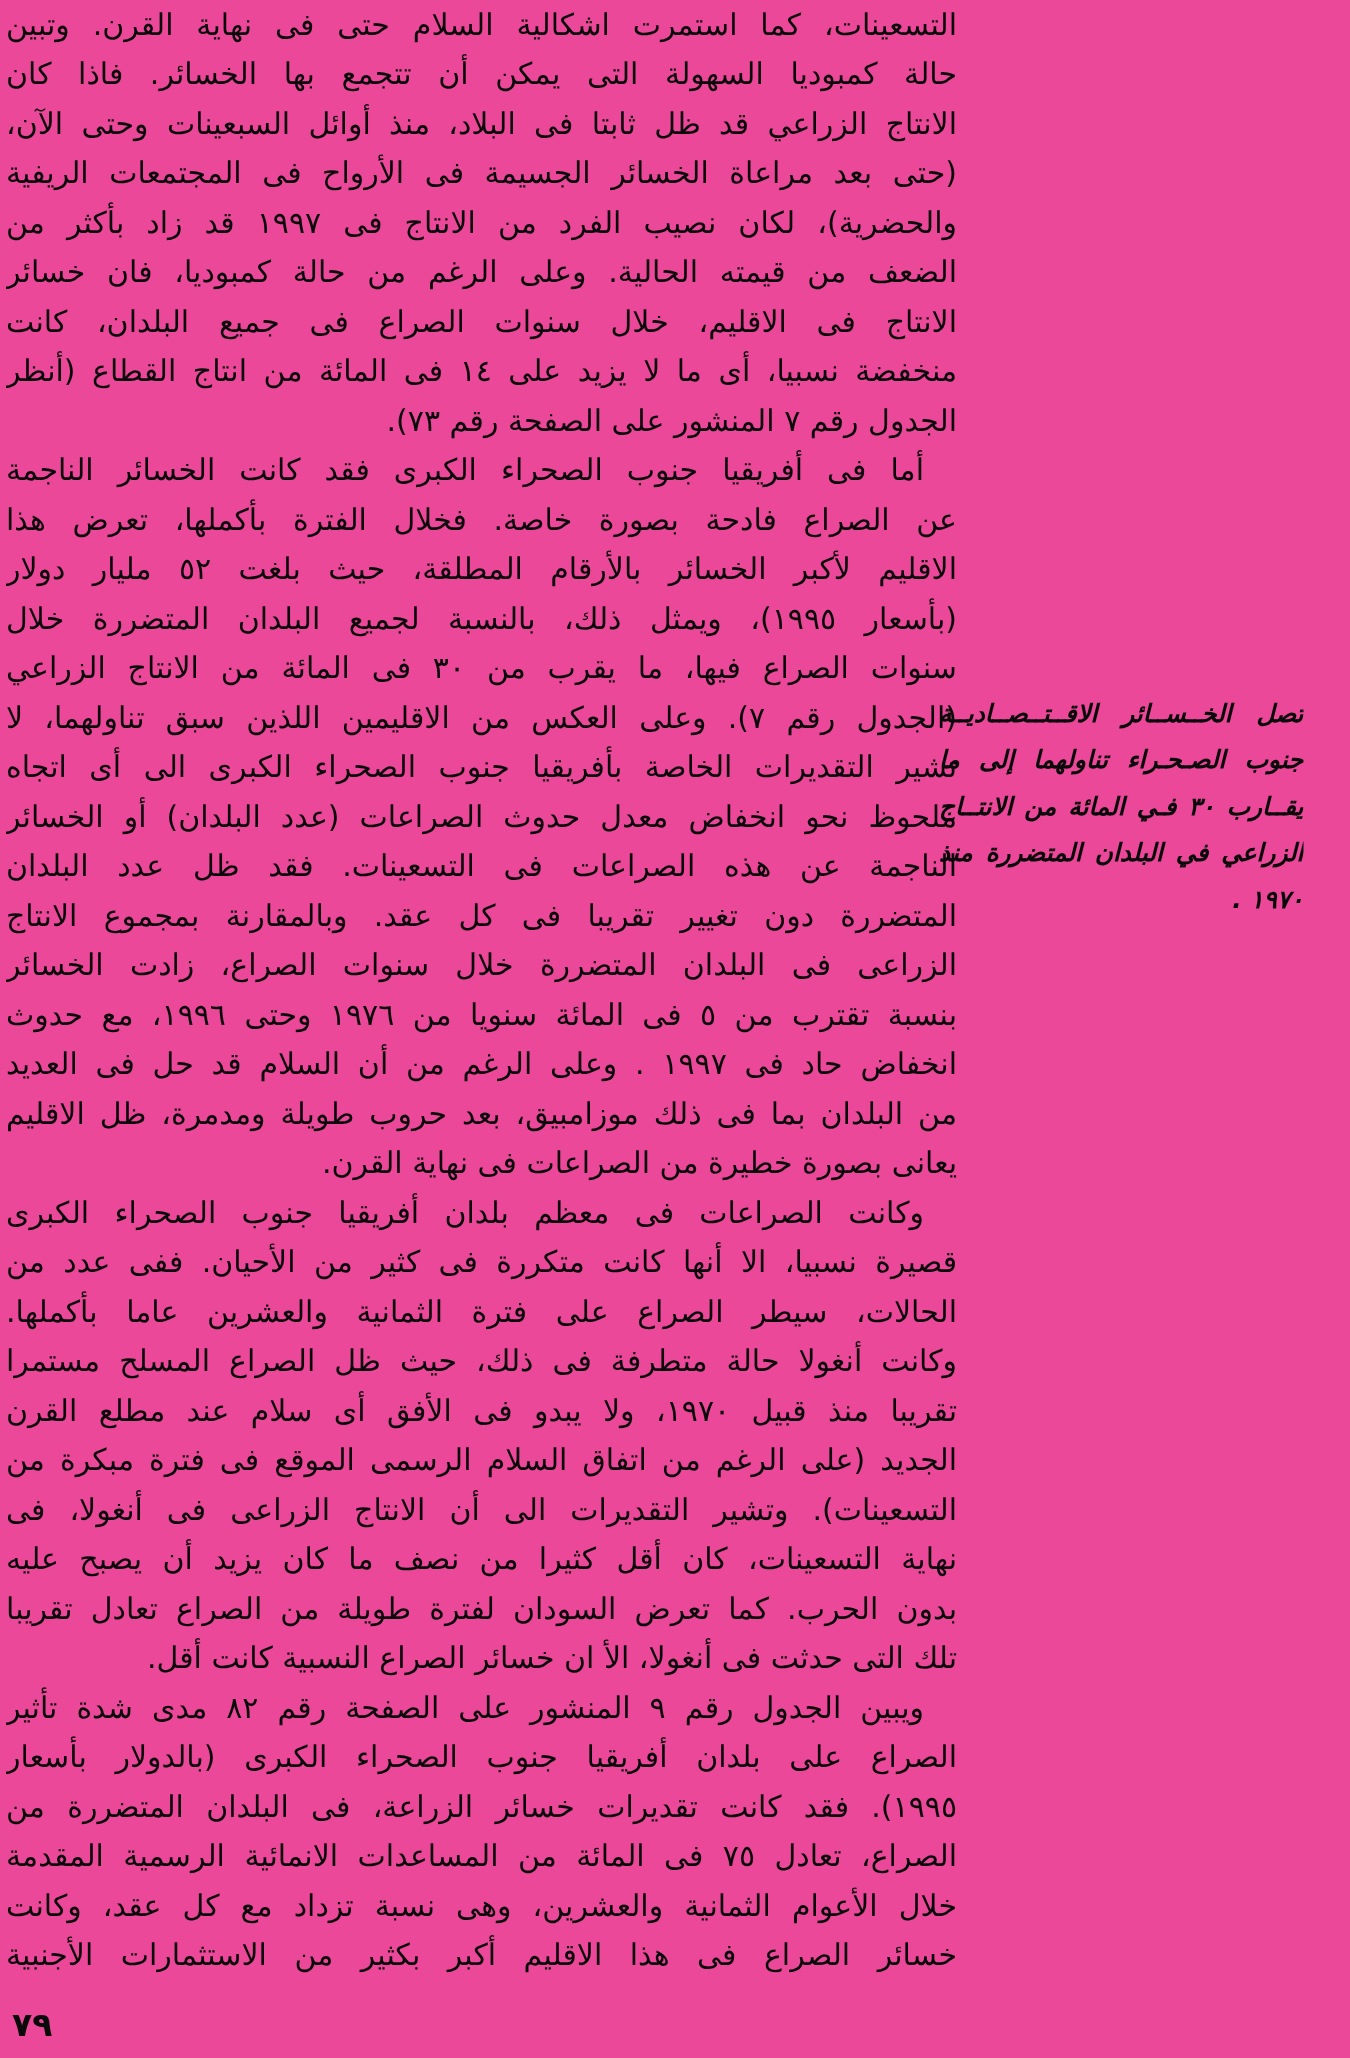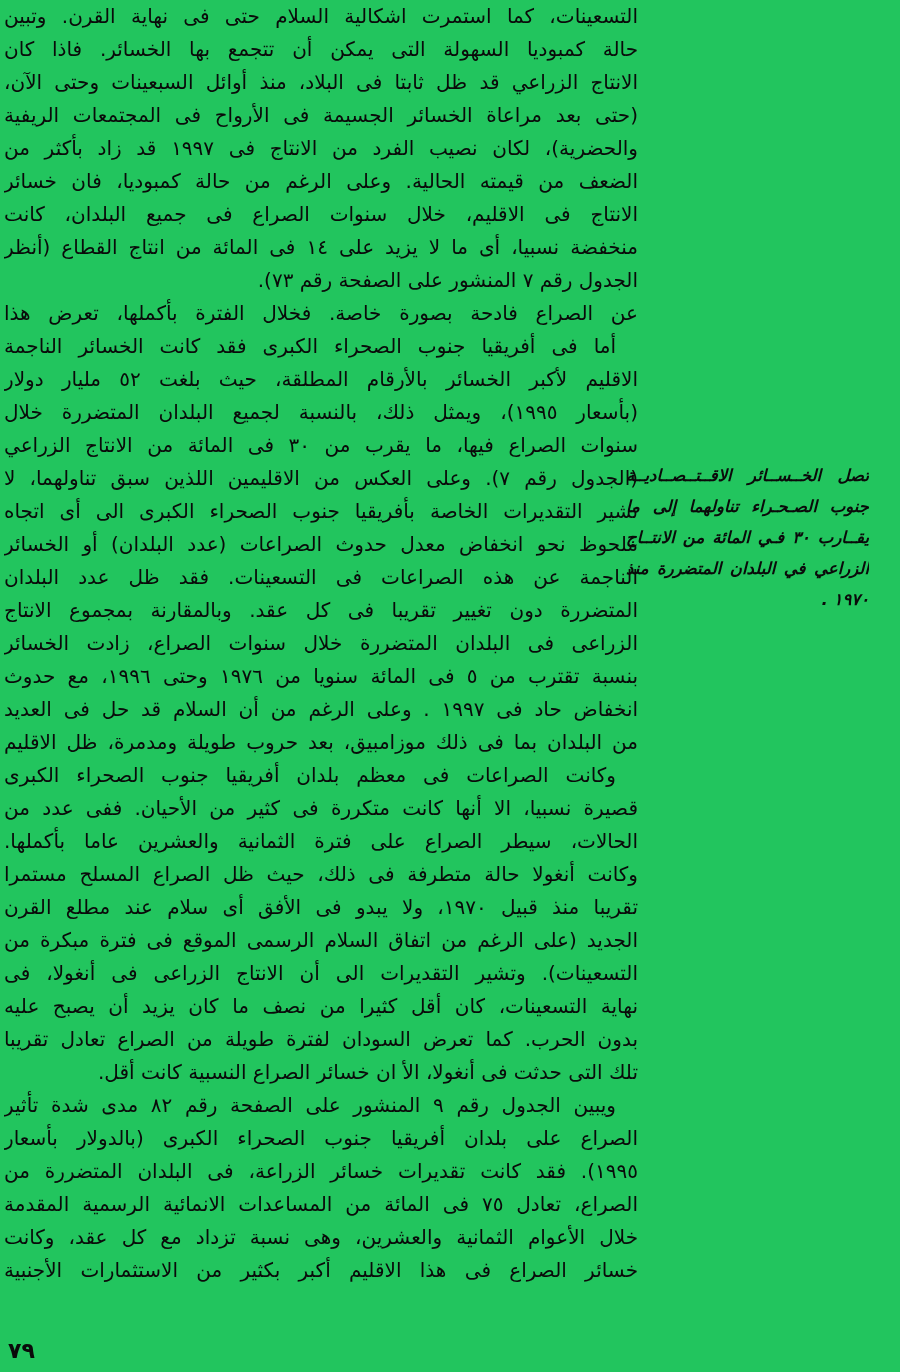--- a/index.html
+++ b/index.html
@@ -4,21 +4,21 @@
 <style>
   html, body {
     margin: 0;
     padding: 0;
     background: #ffffff;
   }
   .page {
     position: relative;
     width: 900px;
     height: 1372px;
-    background: #22c55e;
+    background: #ec4899;
     overflow: hidden;
     font-family: "DejaVu Sans", sans-serif;
     color: #0a0a0a;
   }
   
   .main-col {
     position: absolute;
     top: 0;
     left: 4px;
     width: 634px;
@@ -83,34 +83,35 @@
     <div class="line">التسعينات، كما استمرت اشكالية السلام حتى فى نهاية القرن. وتبين</div>
     <div class="line">حالة كمبوديا السهولة التى يمكن أن تتجمع بها الخسائر. فاذا كان</div>
     <div class="line">الانتاج الزراعي قد ظل ثابتا فى البلاد، منذ أوائل السبعينات وحتى الآن،</div>
     <div class="line">(حتى بعد مراعاة الخسائر الجسيمة فى الأرواح فى المجتمعات الريفية</div>
     <div class="line">والحضرية)، لكان نصيب الفرد من الانتاج فى ١٩٩٧ قد زاد بأكثر من</div>
     <div class="line">الضعف من قيمته الحالية. وعلى الرغم من حالة كمبوديا، فان خسائر</div>
     <div class="line">الانتاج فى الاقليم، خلال سنوات الصراع فى جميع البلدان، كانت</div>
     <div class="line">منخفضة نسبيا، أى ما لا يزيد على ١٤ فى المائة من انتاج القطاع (أنظر</div>
     <div class="line end">الجدول رقم ٧ المنشور على الصفحة رقم ٧٣).</div>
 
+    <div class="line indent">أما فى أفريقيا جنوب الصحراء الكبرى فقد كانت الخسائر الناجمة</div>
     <div class="line">عن الصراع فادحة بصورة خاصة. فخلال الفترة بأكملها، تعرض هذا</div>
-    <div class="line indent">أما فى أفريقيا جنوب الصحراء الكبرى فقد كانت الخسائر الناجمة</div>
     <div class="line">الاقليم لأكبر الخسائر بالأرقام المطلقة، حيث بلغت ٥٢ مليار دولار</div>
     <div class="line">(بأسعار ١٩٩٥)، ويمثل ذلك، بالنسبة لجميع البلدان المتضررة خلال</div>
     <div class="line">سنوات الصراع فيها، ما يقرب من ٣٠ فى المائة من الانتاج الزراعي</div>
     <div class="line">(الجدول رقم ٧). وعلى العكس من الاقليمين اللذين سبق تناولهما، لا</div>
     <div class="line">تشير التقديرات الخاصة بأفريقيا جنوب الصحراء الكبرى الى أى اتجاه</div>
     <div class="line">ملحوظ نحو انخفاض معدل حدوث الصراعات (عدد البلدان) أو الخسائر</div>
     <div class="line">الناجمة عن هذه الصراعات فى التسعينات. فقد ظل عدد البلدان</div>
     <div class="line">المتضررة دون تغيير تقريبا فى كل عقد. وبالمقارنة بمجموع الانتاج</div>
     <div class="line">الزراعى فى البلدان المتضررة خلال سنوات الصراع، زادت الخسائر</div>
     <div class="line">بنسبة تقترب من ٥ فى المائة سنويا من ١٩٧٦ وحتى ١٩٩٦، مع حدوث</div>
     <div class="line">انخفاض حاد فى ١٩٩٧ . وعلى الرغم من أن السلام قد حل فى العديد</div>
     <div class="line">من البلدان بما فى ذلك موزامبيق، بعد حروب طويلة ومدمرة، ظل الاقليم</div>
+    <div class="line end">يعانى بصورة خطيرة من الصراعات فى نهاية القرن.</div>
 
     <div class="line indent">وكانت الصراعات فى معظم بلدان أفريقيا جنوب الصحراء الكبرى</div>
     <div class="line">قصيرة نسبيا، الا أنها كانت متكررة فى كثير من الأحيان. ففى عدد من</div>
     <div class="line">الحالات، سيطر الصراع على فترة الثمانية والعشرين عاما بأكملها.</div>
     <div class="line">وكانت أنغولا حالة متطرفة فى ذلك، حيث ظل الصراع المسلح مستمرا</div>
     <div class="line">تقريبا منذ قبيل ١٩٧٠، ولا يبدو فى الأفق أى سلام عند مطلع القرن</div>
     <div class="line">الجديد (على الرغم من اتفاق السلام الرسمى الموقع فى فترة مبكرة من</div>
     <div class="line">التسعينات). وتشير التقديرات الى أن الانتاج الزراعى فى أنغولا، فى</div>
     <div class="line">نهاية التسعينات، كان أقل كثيرا من نصف ما كان يزيد أن يصبح عليه</div>
     <div class="line">بدون الحرب. كما تعرض السودان لفترة طويلة من الصراع تعادل تقريبا</div>

